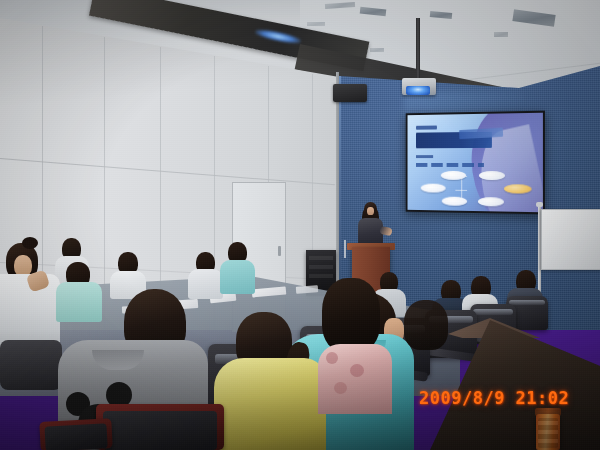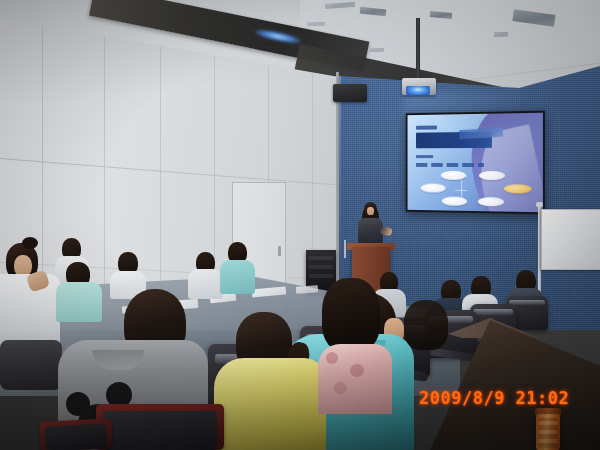--- a/index.html
+++ b/index.html
@@ -3,21 +3,21 @@
 <meta charset="utf-8">
 <title>Conference Room Presentation Photo</title>
 <style>
   html,body{margin:0;padding:0;background:#000;}
   body{font-family:"Liberation Sans",sans-serif;}
 
   #photo{
     position:relative;
     width:600px;height:450px;
     overflow:hidden;
-    background:#404040;
+    background:#4c1d95;
   }
 
   
   .ceiling{
     position:absolute;left:0;top:0;width:600px;height:120px;
     background:linear-gradient(178deg,#c9cdd1 0%,#d8dbde 35%,#cfd2d6 70%,#c2c6ca 100%);
   }
   .ceiling-right{
     position:absolute;left:300px;top:0;width:300px;height:112px;
     background:linear-gradient(190deg,#dfe2e5 0%,#d2d6da 55%,#c6cace 100%);

